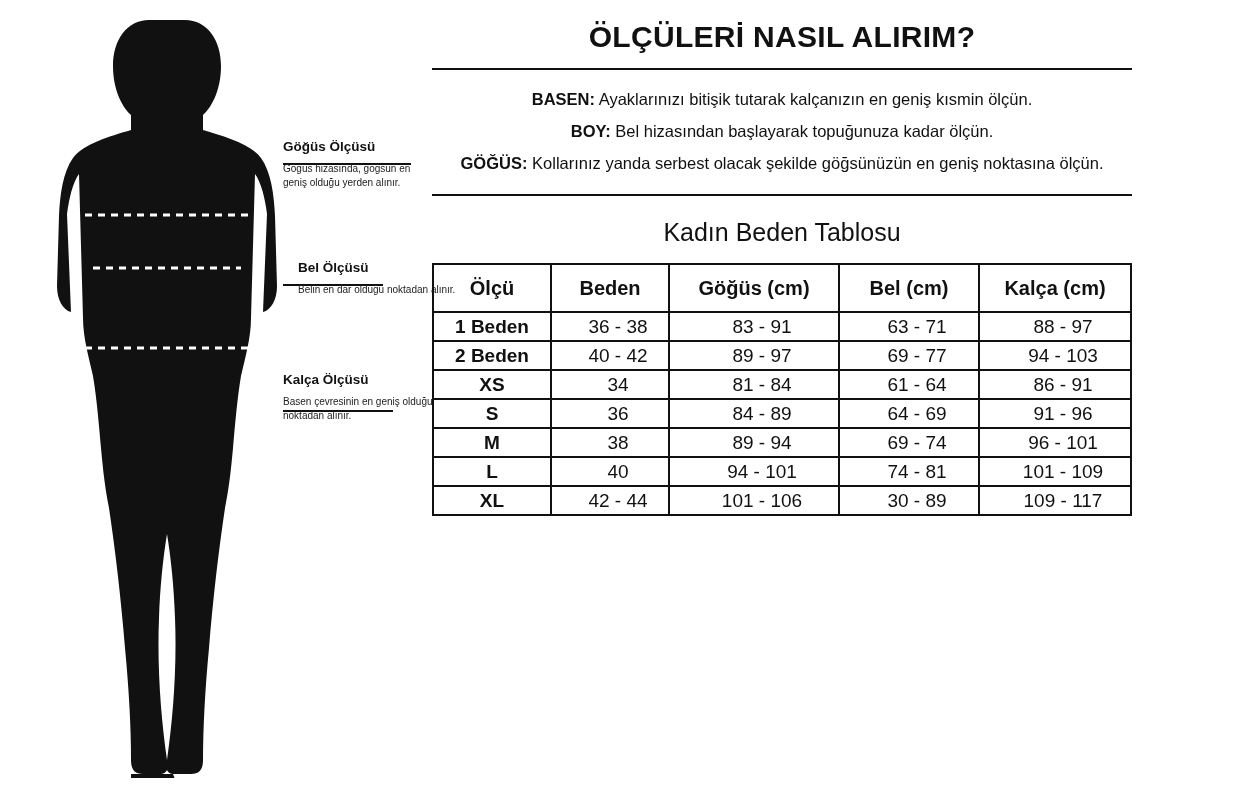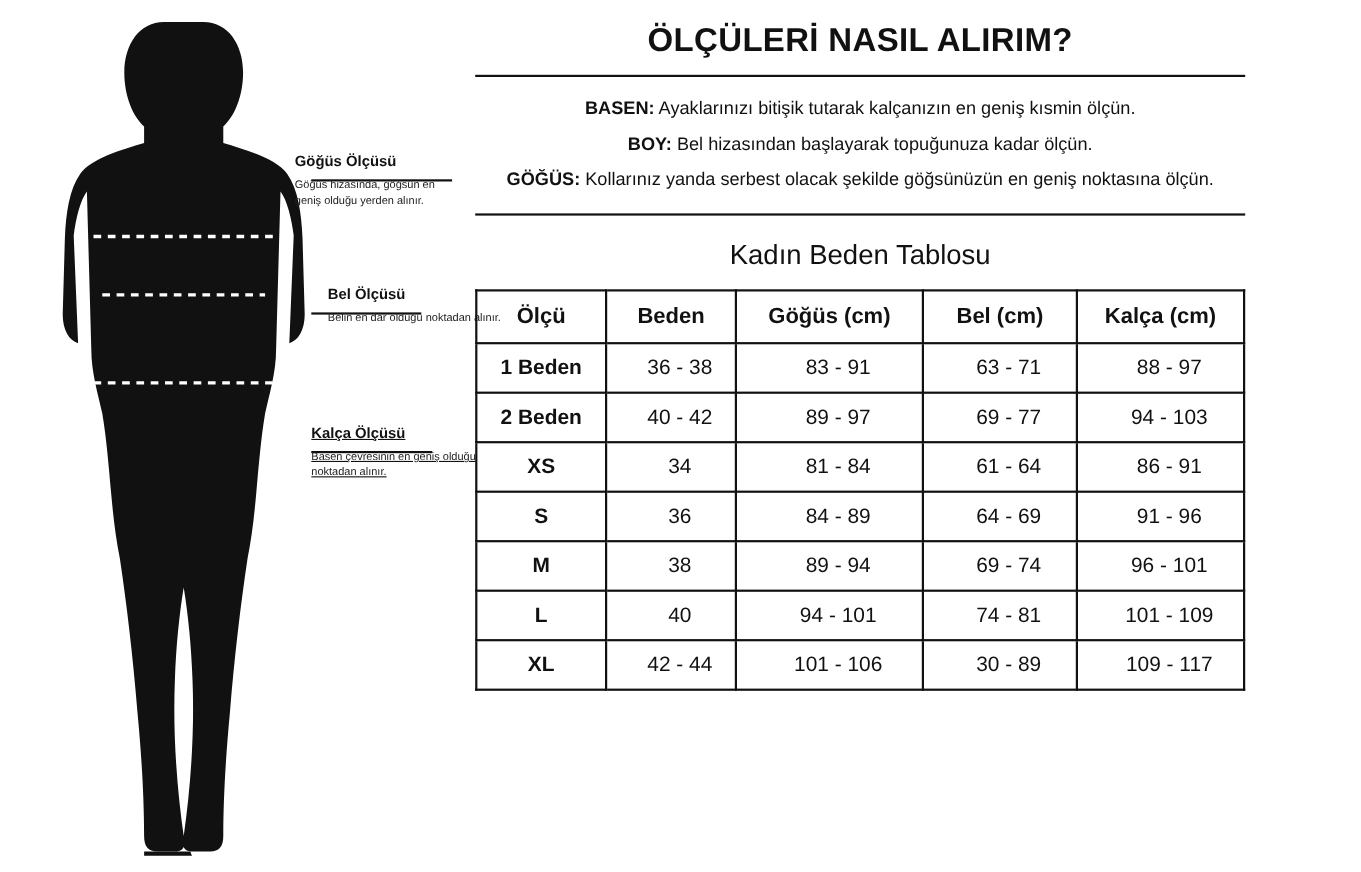--- a/index.html
+++ b/index.html
@@ -41,23 +41,23 @@
     font-size: 13.5px;
     color: #111;
     margin-bottom: 8px;
     white-space: nowrap;
   }
   .callout-desc {
     font-size: 10px;
     line-height: 1.35;
     color: #222;
   }
-  #callout-chest { left: 268px; top: 139px; }
+  #callout-chest { left: 283px; top: 139px; }
   #callout-waist { left: 298px; top: 260px; }
-  #callout-hip   { left: 283px; top: 386px; text-decoration: underline; }
+  #callout-hip   { left: 283px; top: 372px; }
 
   .callout-rule {
     position: absolute;
     height: 2px;
     background: #111;
   }
   #rule-chest { left: 283px; top: 163px; width: 128px; }
   #rule-waist { left: 283px; top: 284px; width: 100px; }
   #rule-hip   { left: 283px; top: 410px; width: 110px; }
 
@@ -98,21 +98,21 @@
   
   table {
     border-collapse: collapse;
     width: 698px;
     table-layout: fixed;
   }
   th, td {
     border: 2px solid #111;
     text-align: center;
     font-size: 19px;
-    height: 45px;
+    height: 29px;
     padding: 0 2px;
     font-weight: bold;
   }
   thead th {
     font-size: 20px;
     font-weight: bold;
     height: 48px;
   }
   tbody td { font-weight: bold; }
   tbody td.val { font-weight: normal; padding-left: 18px; }

